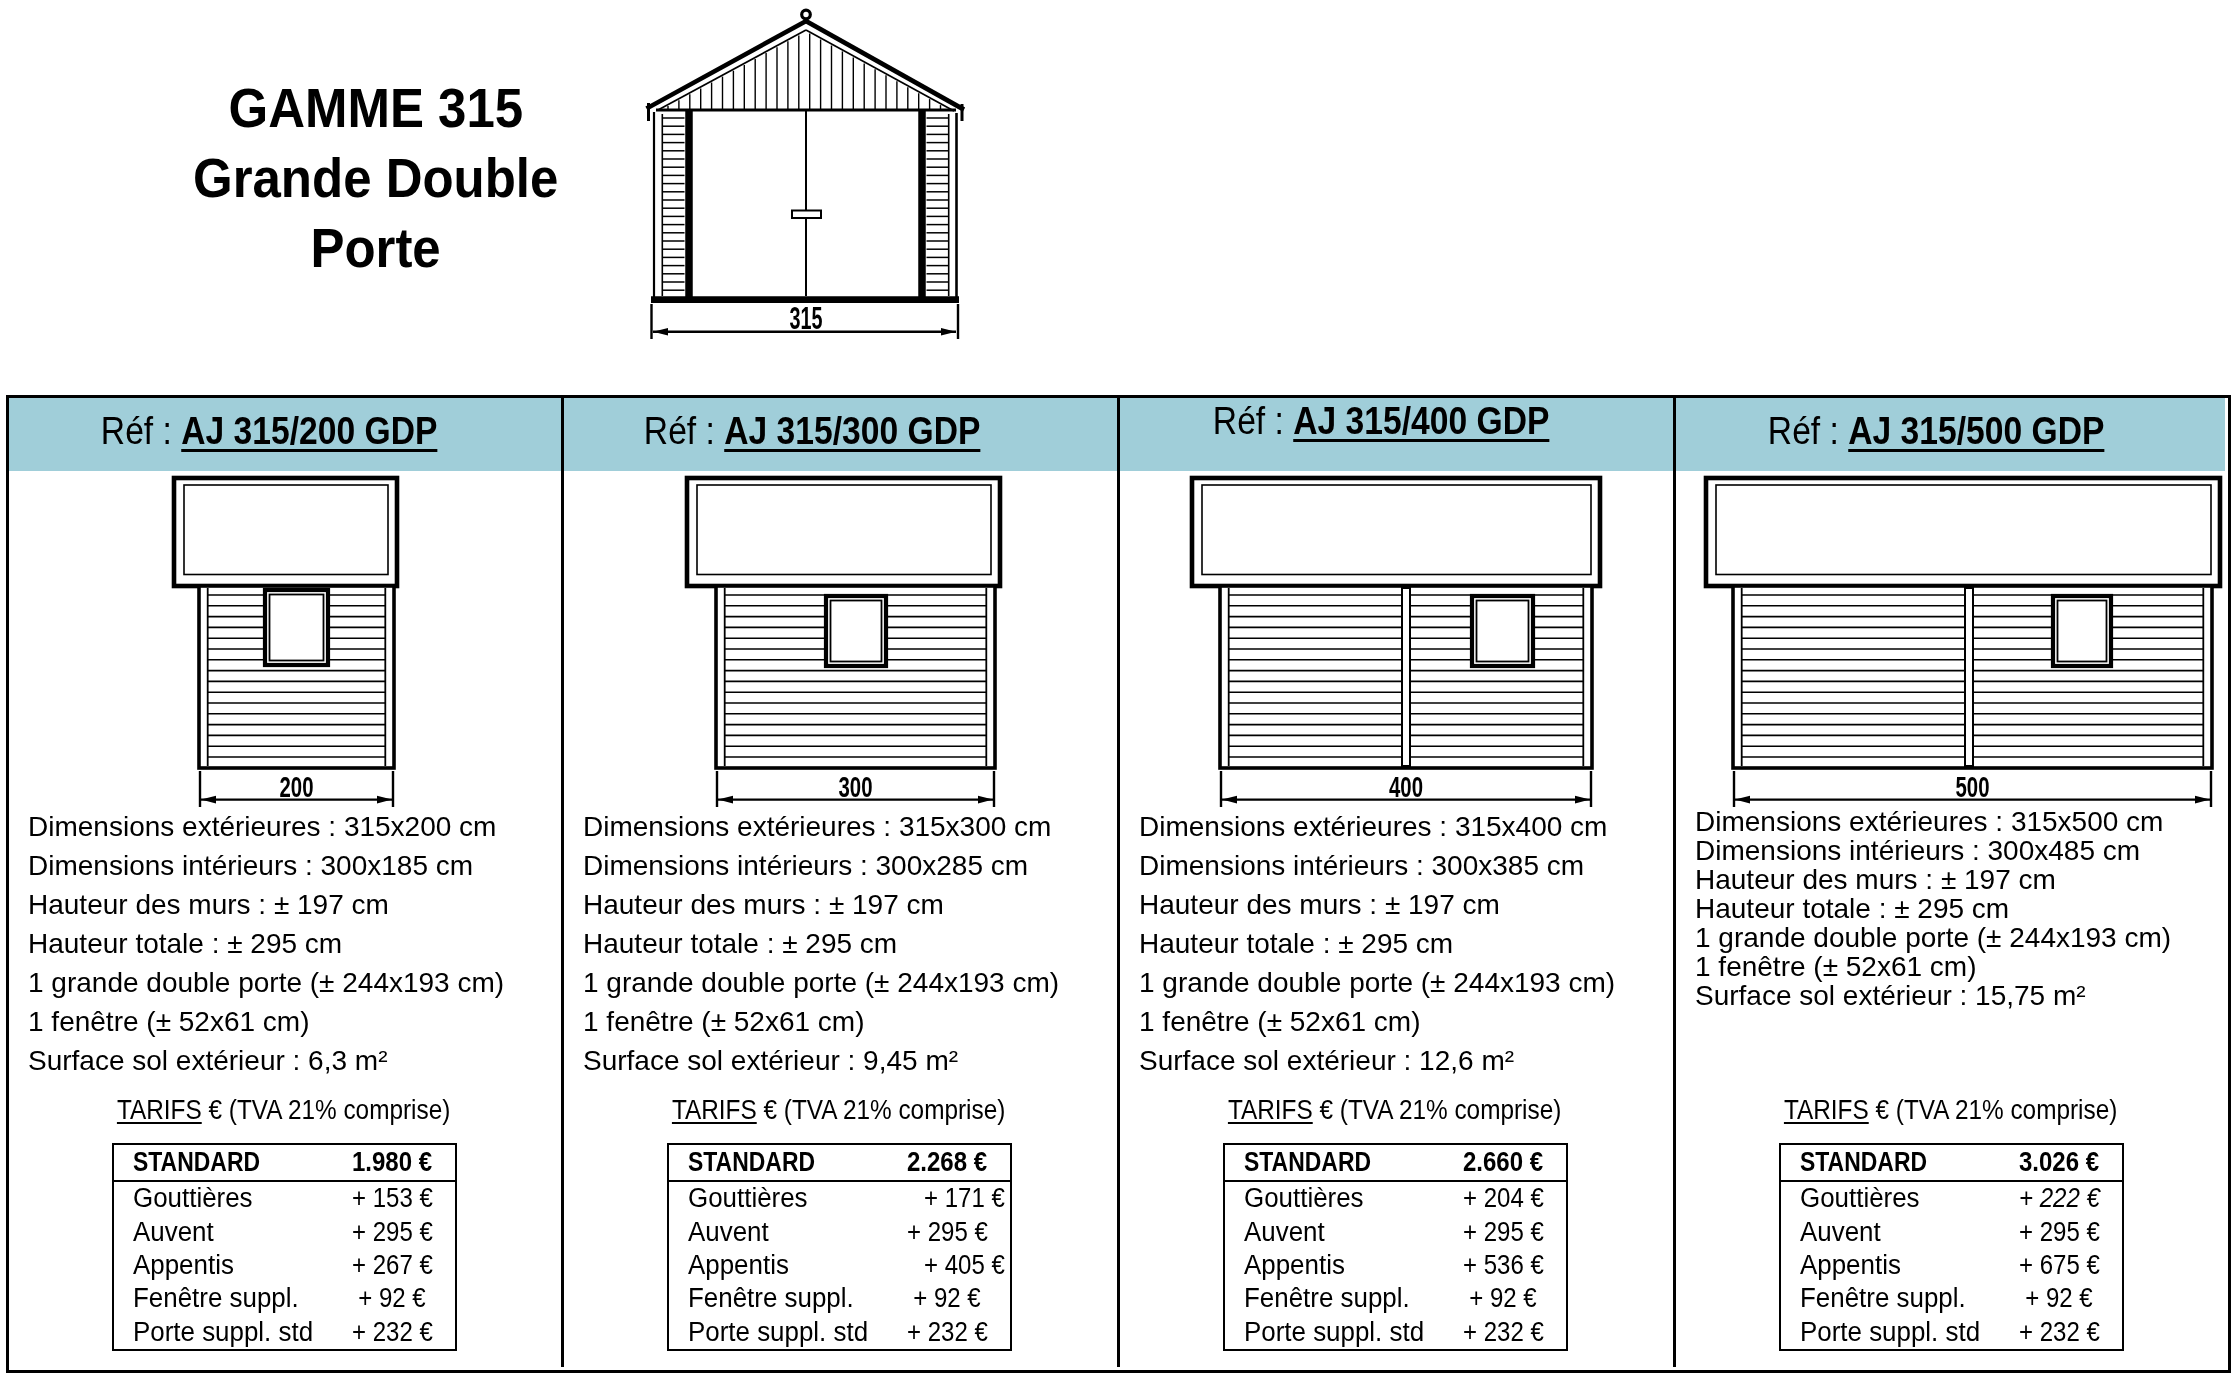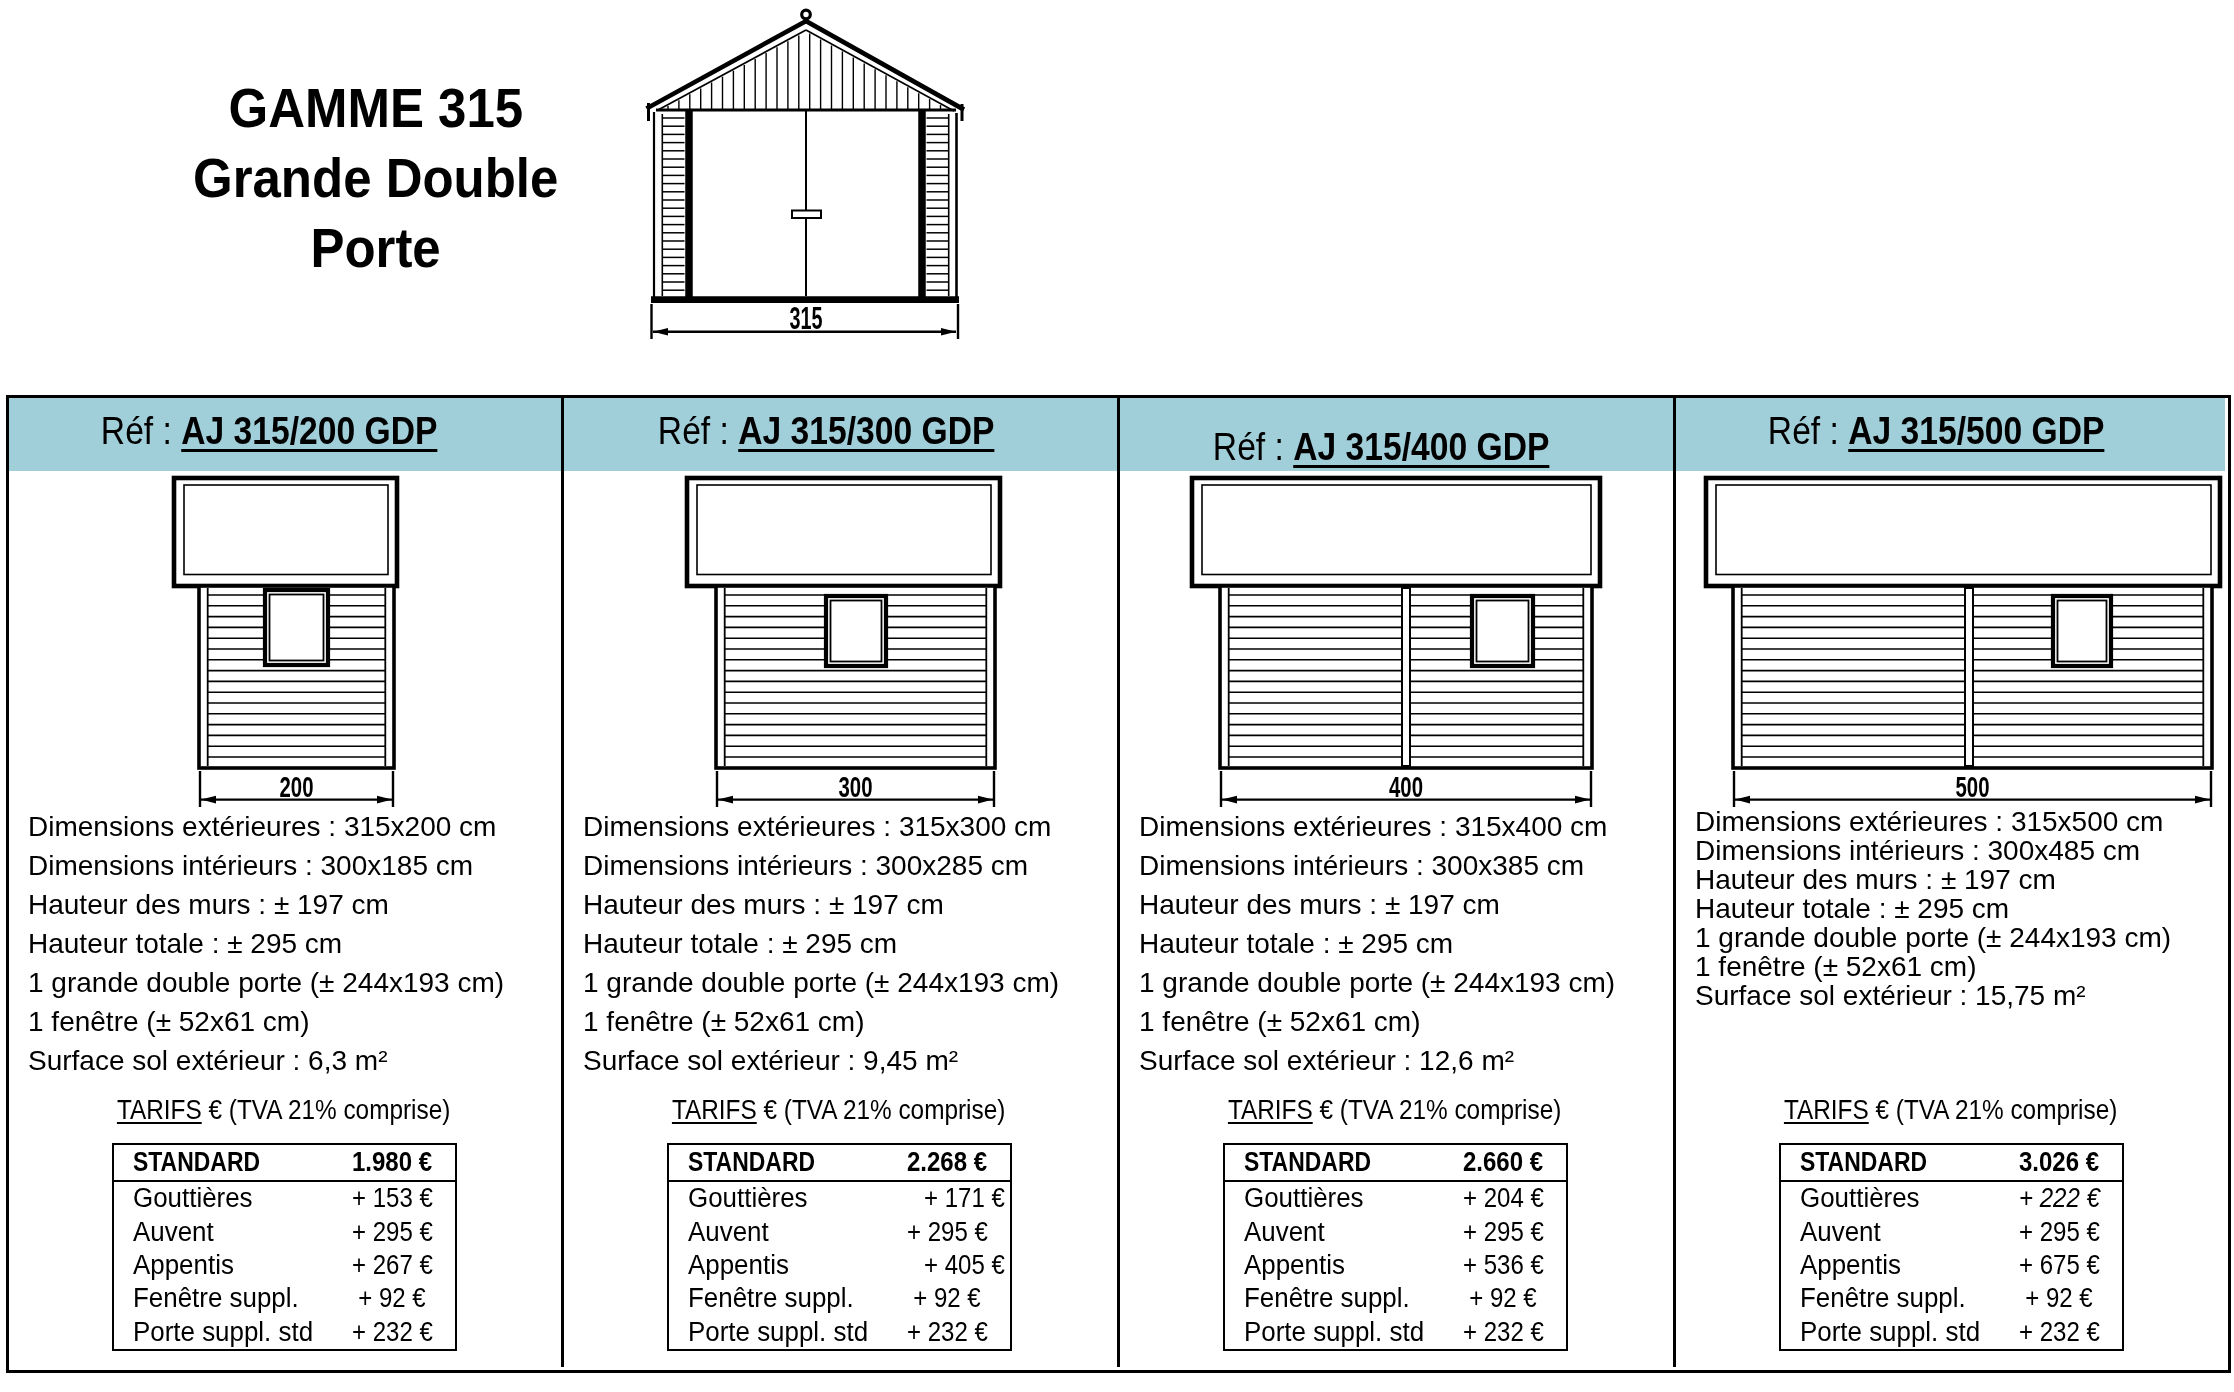--- a/index.html
+++ b/index.html
@@ -185,21 +185,21 @@
     <div style="display:flex;height:33.4px;align-items:center;">
       <div style="padding-left:19px;flex:1;overflow:visible;"><span class="sqzL">Fenêtre suppl.</span></div>
       <div style="width:126px;text-align:center;"><span class="sqz" style="transform:scaleX(0.89);">+ 92 €</span></div>
     </div>
     <div style="display:flex;height:33.4px;align-items:center;">
       <div style="padding-left:19px;flex:1;overflow:visible;"><span class="sqzL">Porte suppl. std</span></div>
       <div style="width:126px;text-align:center;"><span class="sqz" style="transform:scaleX(0.89);">+ 232 €</span></div>
     </div>
   </div>
 
-<div class="abs" style="left:548px;top:410px;width:556px;text-align:center;font-size:38px;"><span class="sqz" style="transform:scaleX(0.885);">Réf : <span style="font-weight:bold;text-decoration:underline;text-decoration-thickness:3px;text-underline-offset:5px;">AJ 315/300 GDP</span></span></div>
+<div class="abs" style="left:534px;top:410px;width:556px;text-align:center;font-size:38px;"><span class="sqz" style="transform:scaleX(0.885);">Réf : <span style="font-weight:bold;text-decoration:underline;text-decoration-thickness:3px;text-underline-offset:5px;">AJ 315/300 GDP</span></span></div>
 
 <svg style="position:absolute;left:561px;top:471px" width="555" height="340" viewBox="0 0 555 340">
     <rect x="126" y="7" width="313" height="108" fill="#fff" stroke="#000" stroke-width="4.6"></rect>
     <rect x="136" y="14" width="294" height="89.5" fill="none" stroke="#000" stroke-width="1.6"></rect>
     <rect x="155" y="115" width="279" height="182" fill="#fff" stroke="#000" stroke-width="3.6"></rect>
     <g>
       <line x1="164" y1="124.0" x2="425" y2="124.0" stroke="#000" stroke-width="1.6"></line>
       <line x1="164" y1="134.8" x2="425" y2="134.8" stroke="#000" stroke-width="1.6"></line>
       <line x1="164" y1="145.6" x2="425" y2="145.6" stroke="#000" stroke-width="1.6"></line>
       <line x1="164" y1="156.4" x2="425" y2="156.4" stroke="#000" stroke-width="1.6"></line>
@@ -252,21 +252,21 @@
     <div style="display:flex;height:33.4px;align-items:center;">
       <div style="padding-left:19px;flex:1;overflow:visible;"><span class="sqzL">Fenêtre suppl.</span></div>
       <div style="width:126px;text-align:center;"><span class="sqz" style="transform:scaleX(0.89);">+ 92 €</span></div>
     </div>
     <div style="display:flex;height:33.4px;align-items:center;">
       <div style="padding-left:19px;flex:1;overflow:visible;"><span class="sqzL">Porte suppl. std</span></div>
       <div style="width:126px;text-align:center;"><span class="sqz" style="transform:scaleX(0.89);">+ 232 €</span></div>
     </div>
   </div>
 
-<div class="abs" style="left:1103px;top:426px;width:556px;text-align:center;font-size:38px;"><span class="sqz" style="transform:scaleX(0.885);">Réf : <span style="font-weight:bold;text-decoration:underline;text-decoration-thickness:3px;text-underline-offset:5px;">AJ 315/400 GDP</span></span></div>
+<div class="abs" style="left:1103px;top:400px;width:556px;text-align:center;font-size:38px;"><span class="sqz" style="transform:scaleX(0.885);">Réf : <span style="font-weight:bold;text-decoration:underline;text-decoration-thickness:3px;text-underline-offset:5px;">AJ 315/400 GDP</span></span></div>
 
 <svg style="position:absolute;left:1117px;top:471px" width="555" height="340" viewBox="0 0 555 340">
     <rect x="75" y="7" width="408" height="108" fill="#fff" stroke="#000" stroke-width="4.6"></rect>
     <rect x="85" y="14" width="389" height="89.5" fill="none" stroke="#000" stroke-width="1.6"></rect>
     <rect x="103" y="115" width="372" height="182" fill="#fff" stroke="#000" stroke-width="3.6"></rect>
     <g>
       <line x1="112" y1="124.0" x2="466" y2="124.0" stroke="#000" stroke-width="1.6"></line>
       <line x1="112" y1="134.8" x2="466" y2="134.8" stroke="#000" stroke-width="1.6"></line>
       <line x1="112" y1="145.6" x2="466" y2="145.6" stroke="#000" stroke-width="1.6"></line>
       <line x1="112" y1="156.4" x2="466" y2="156.4" stroke="#000" stroke-width="1.6"></line>

